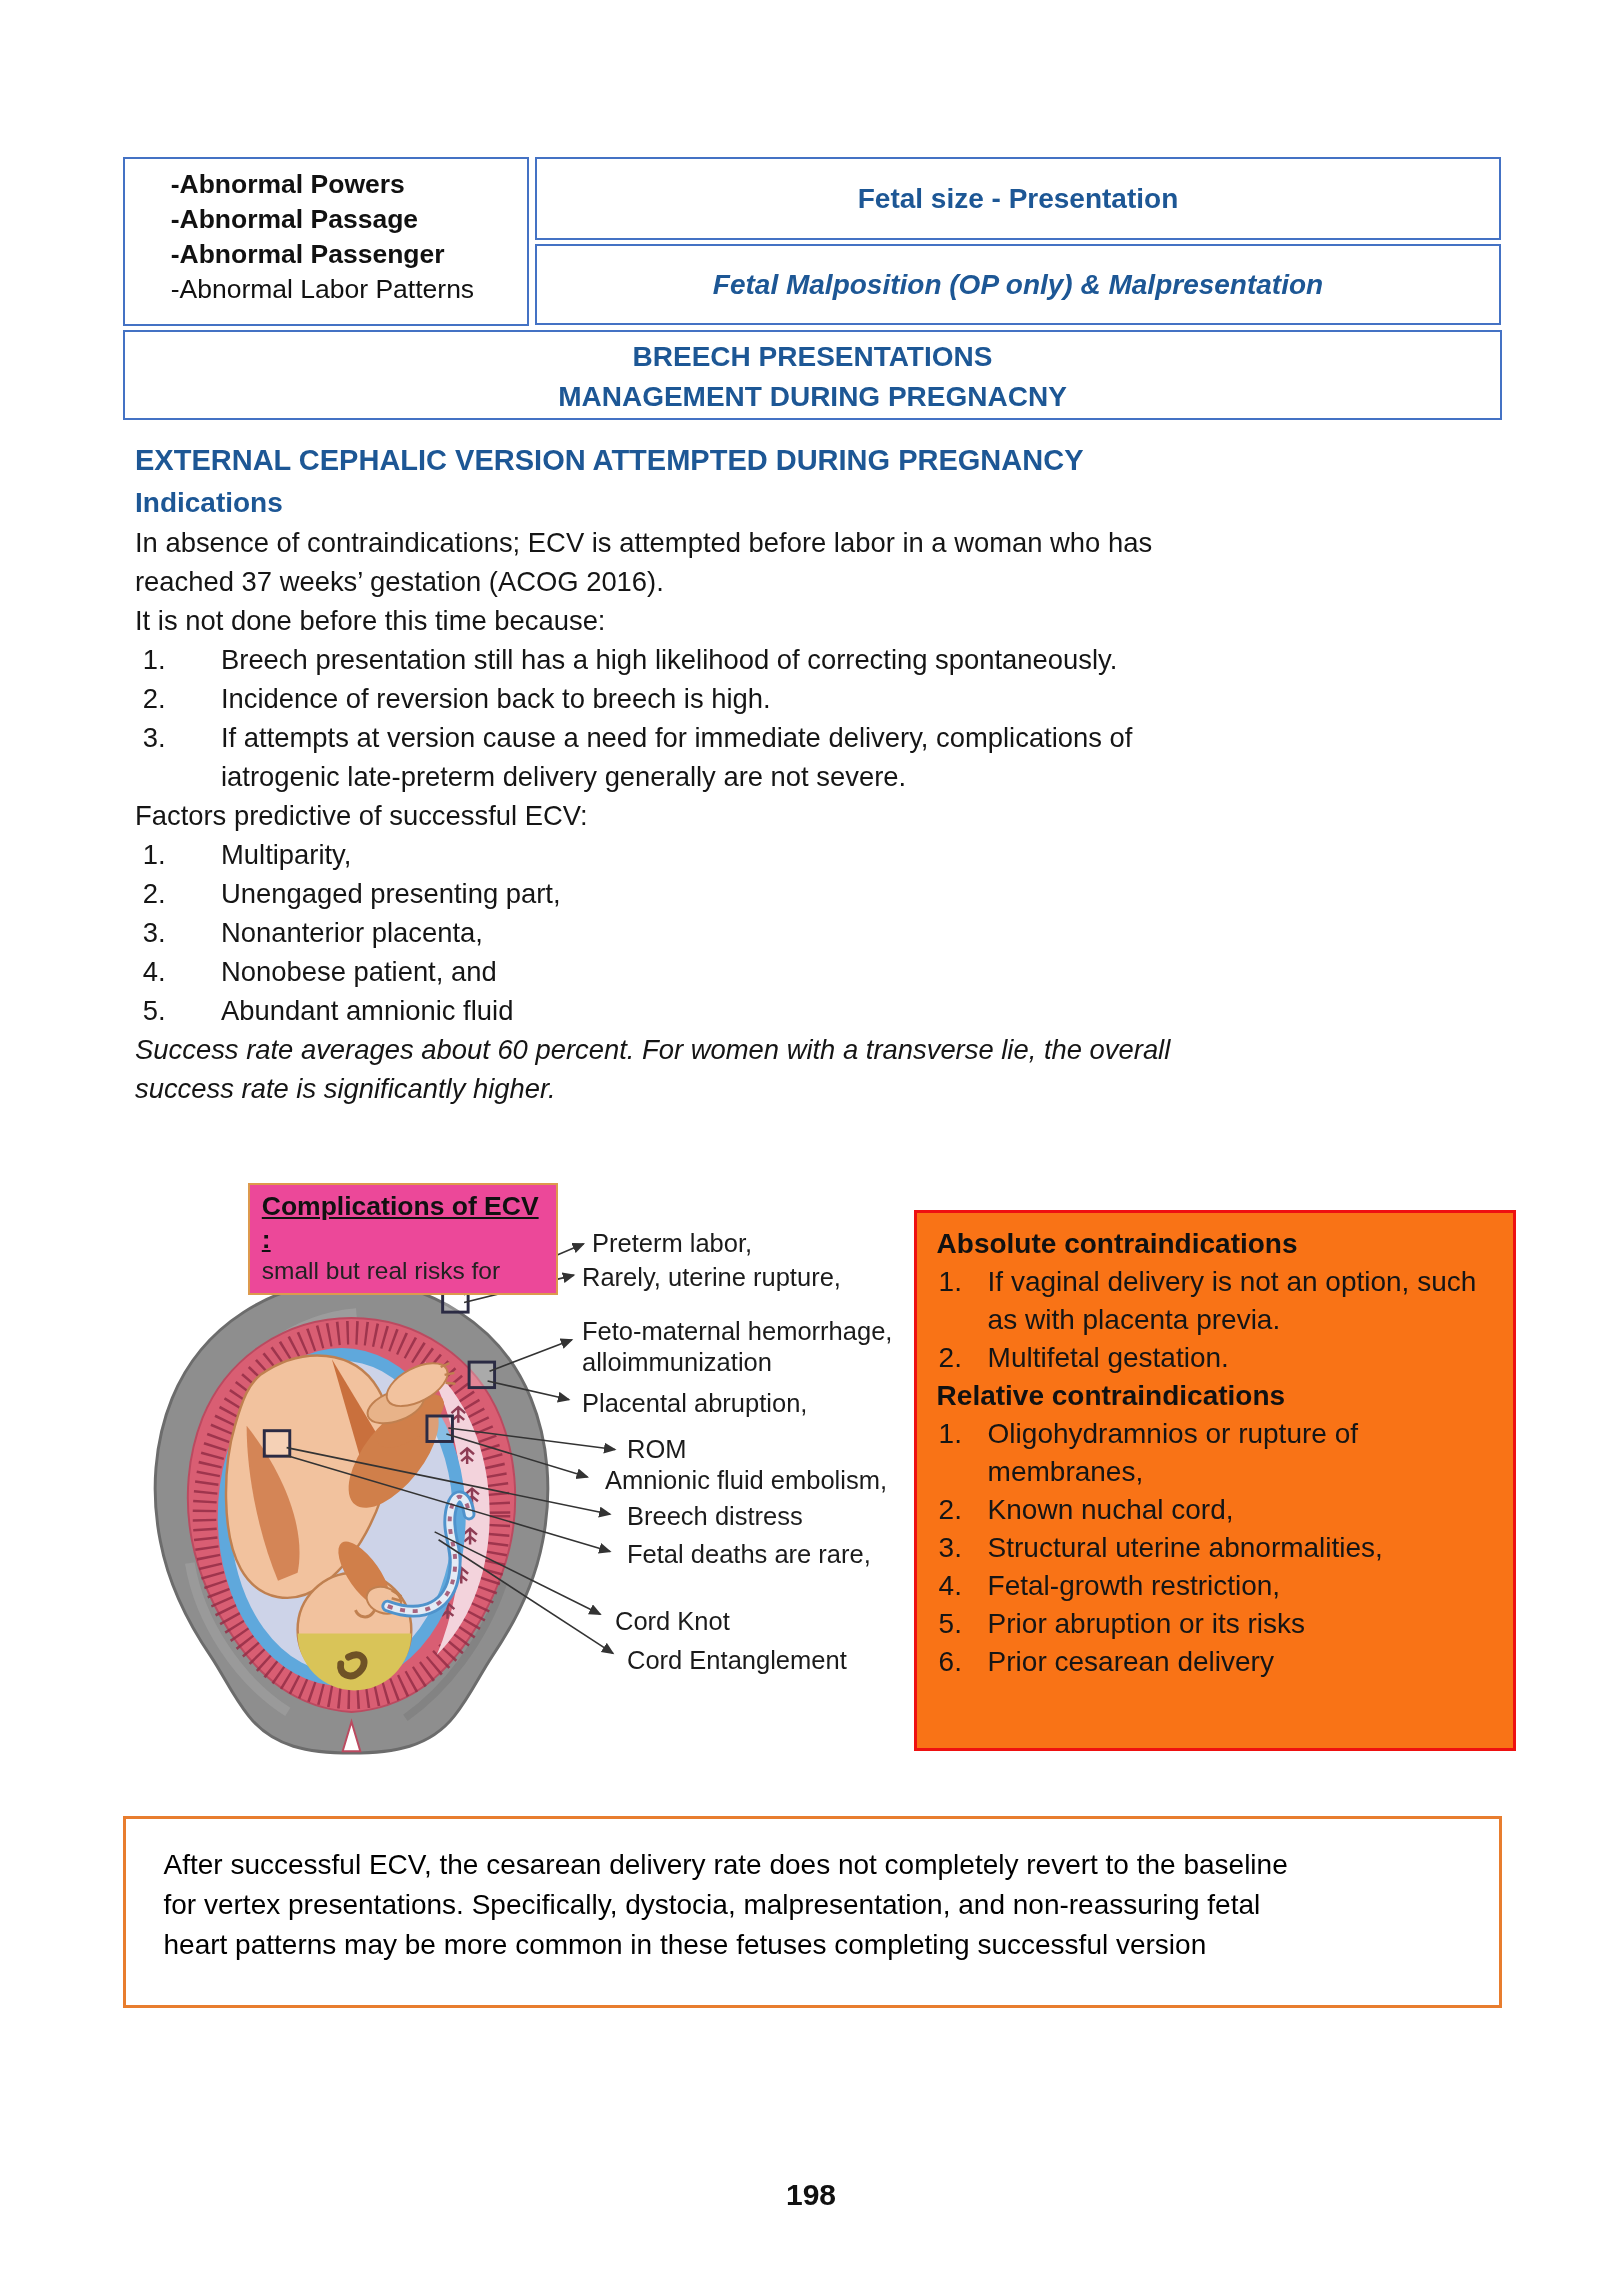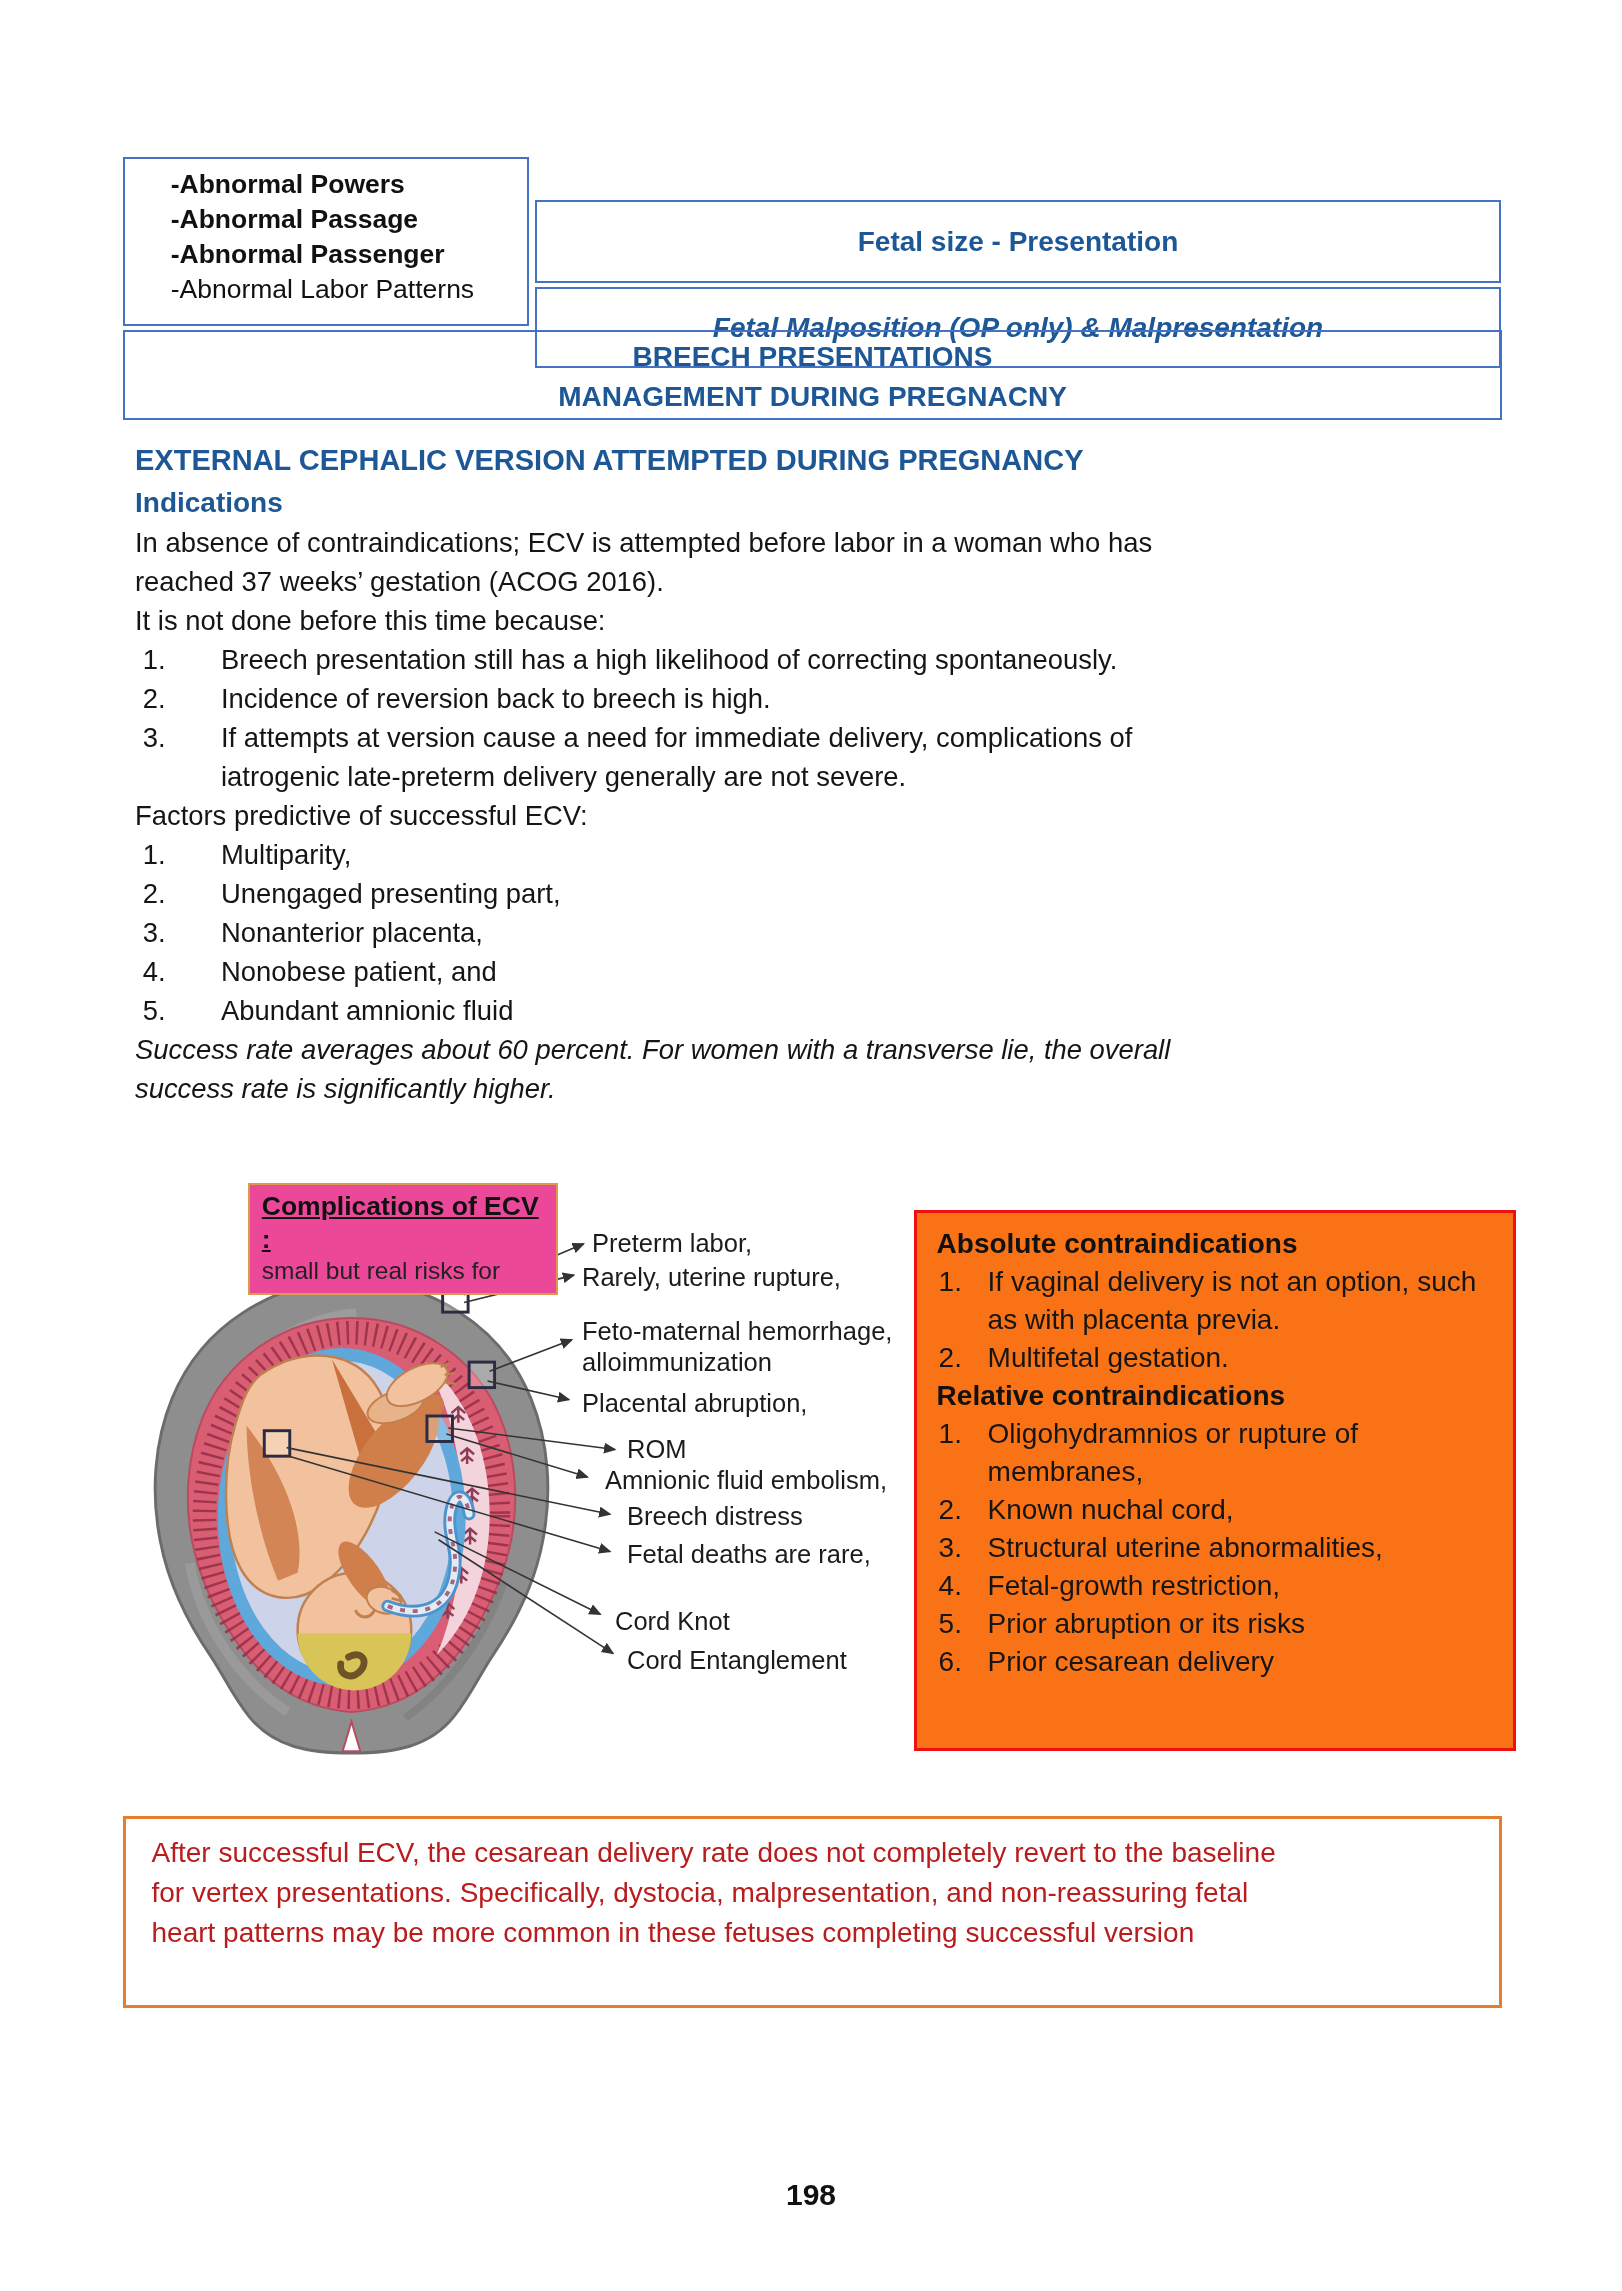--- a/index.html
+++ b/index.html
@@ -6,21 +6,21 @@
   .page{position:relative;width:1622px;height:2292px;background:#ffffff;margin:0 auto;
         font-family:"Liberation Sans","DejaVu Sans",sans-serif;color:#151515;overflow:hidden;}
 
   
   .hdr-left{position:absolute;left:123px;top:157px;width:406px;height:169px;
             border:2.9px solid #4472C4;box-sizing:border-box;padding:7.8px 13.7px;}
   .hdr-left div{font-size:26.5px;line-height:35px;color:#111;margin-left:32px;}
   .hdr-left .b{font-weight:bold;}
   .hdr-cell{position:absolute;left:535px;width:966px;border:2.9px solid #4472C4;box-sizing:border-box;
             display:flex;align-items:center;justify-content:center;
-            font-weight:bold;font-size:28px;color:#1D5795;margin-top:43px;}
+            font-weight:bold;font-size:28px;color:#1D5795;}
   .hdr-r1{top:157px;height:83px;}
   .hdr-r2{top:244px;height:81px;font-style:italic;}
   .banner{position:absolute;left:123px;top:330px;width:1379px;height:90px;
           border:2.9px solid #4472C4;box-sizing:border-box;text-align:center;
           font-weight:bold;font-size:28px;line-height:40px;color:#1D5795;padding-top:5px;}
 
   
   .content{position:absolute;left:135px;top:439px;width:1063px;}
   .sec-title{font-size:29px;font-weight:bold;color:#1D5795;line-height:43px;}
   .sec-sub{font-size:28px;font-weight:bold;color:#1D5795;line-height:41px;}
@@ -44,21 +44,21 @@
   
   .red-box{position:absolute;left:914px;top:1210px;width:602px;height:541px;
            border:3.9px solid #EE1111;box-sizing:border-box;padding:11.8px 17.6px 11.8px 19.6px;background:#f97316;}
   .red-box .h{font-size:28px;font-weight:bold;line-height:38px;color:#111;}
   .red-box .li{font-size:28px;line-height:38px;}
   .red-box .li .num{width:51px;padding-left:2px;}
 
   
   .note-box{position:absolute;left:123px;top:1816px;width:1379px;height:192px;
             border:3.9px solid #E87D2E;box-sizing:border-box;padding:13.7px 25.5px;background:#fff;}
-  .note-box p{margin:0;font-size:28px;line-height:40px;max-width:1127px;color:#b91c1c;}
+  .note-box p{margin:12px;font-size:28px;line-height:40px;max-width:1127px;color:#000000;}
 
   .page-num{position:absolute;left:0;right:0;top:2178px;text-align:center;
             font-size:30px;font-weight:bold;color:#111;}
 </style>
 </head>
 <body>
 
 <div class="page">
 
   <div class="hdr-left">

